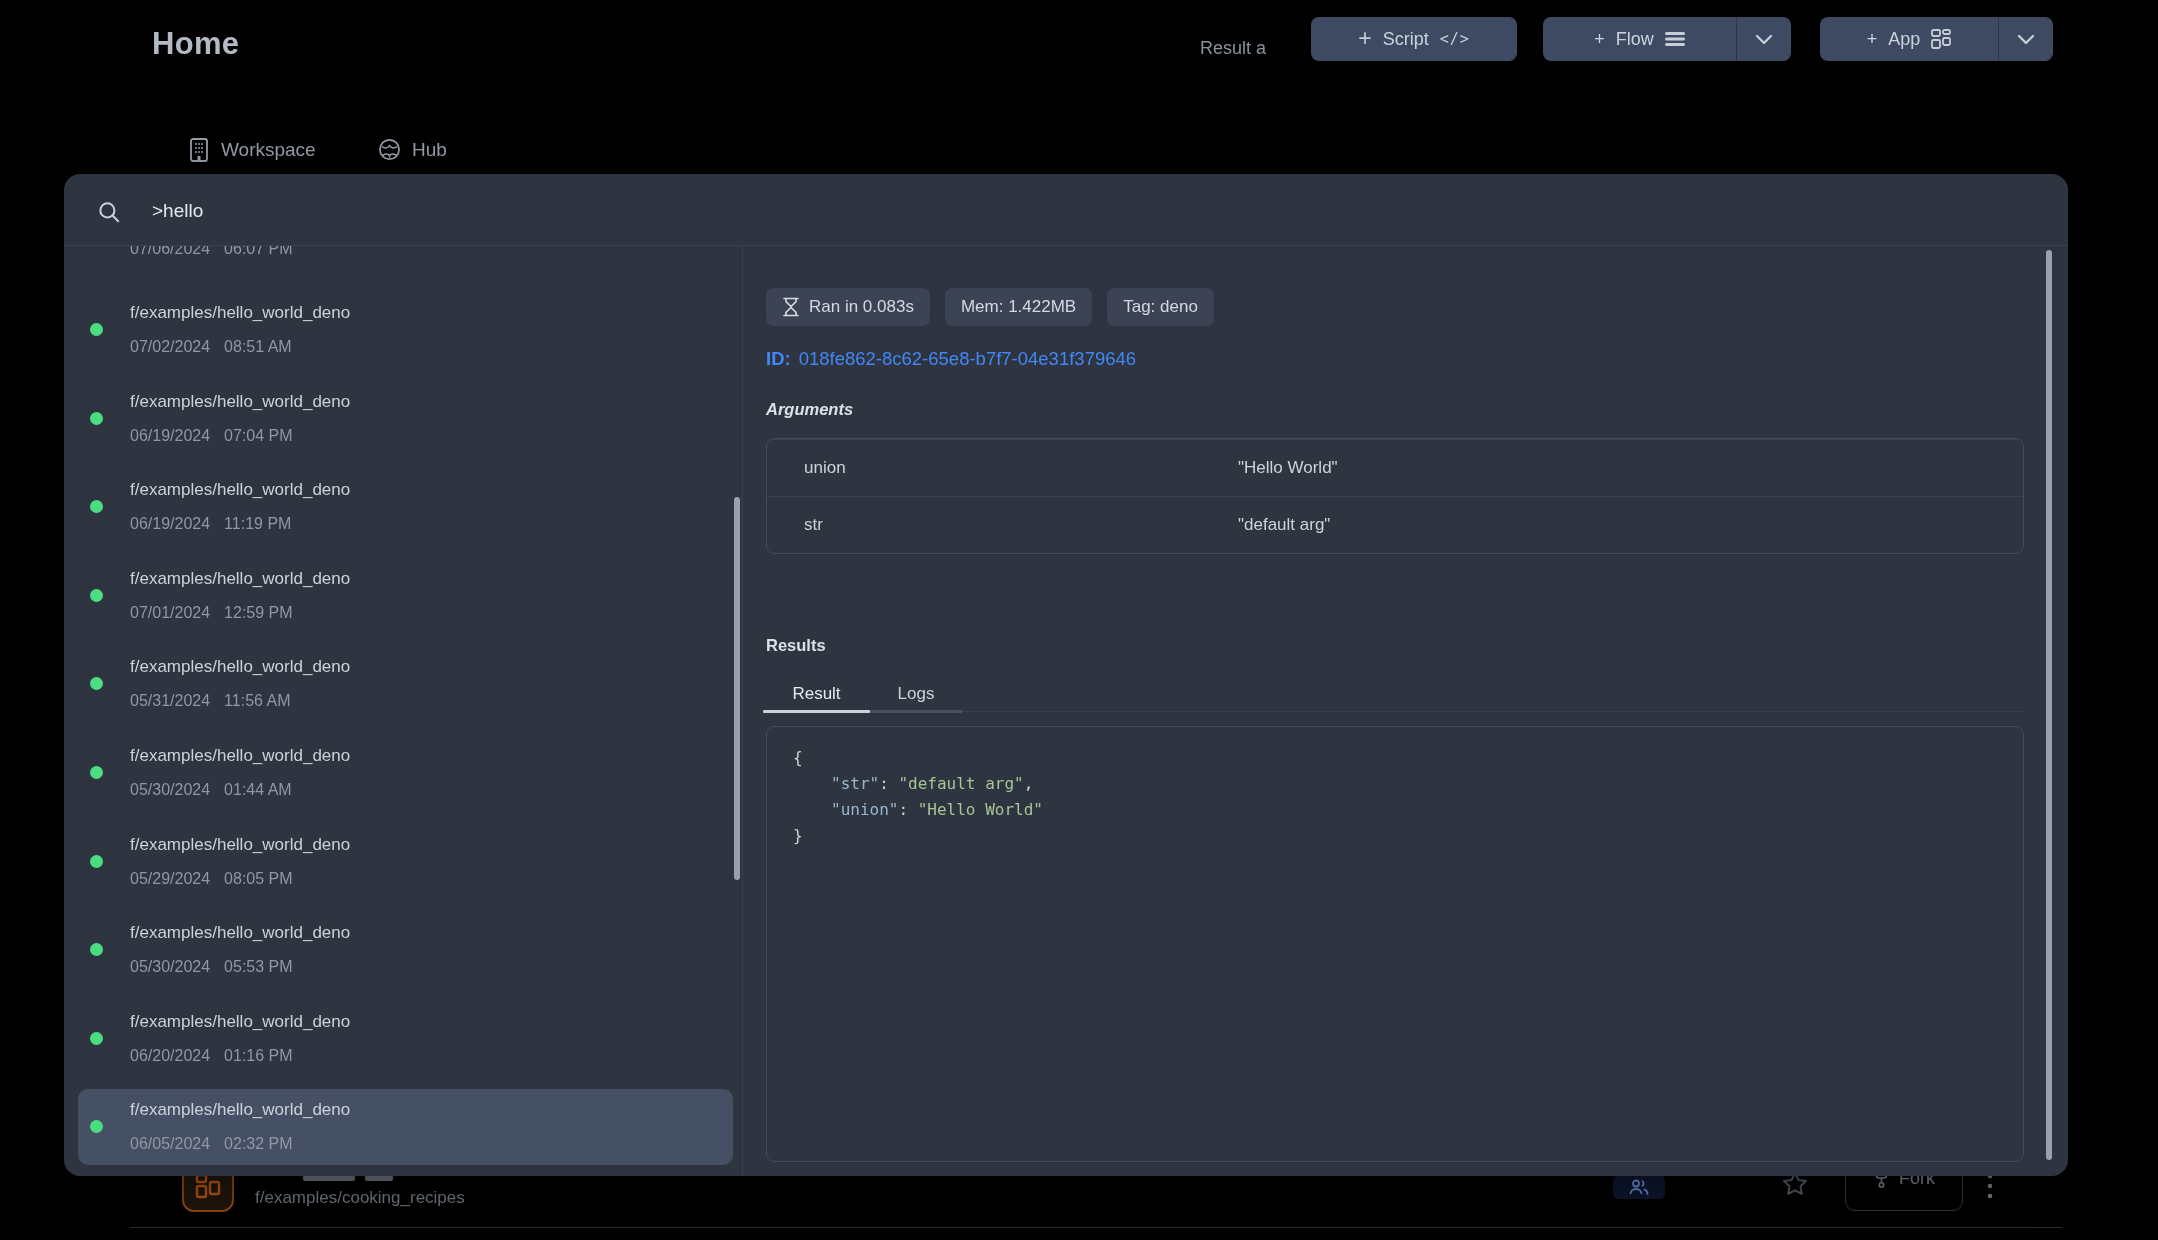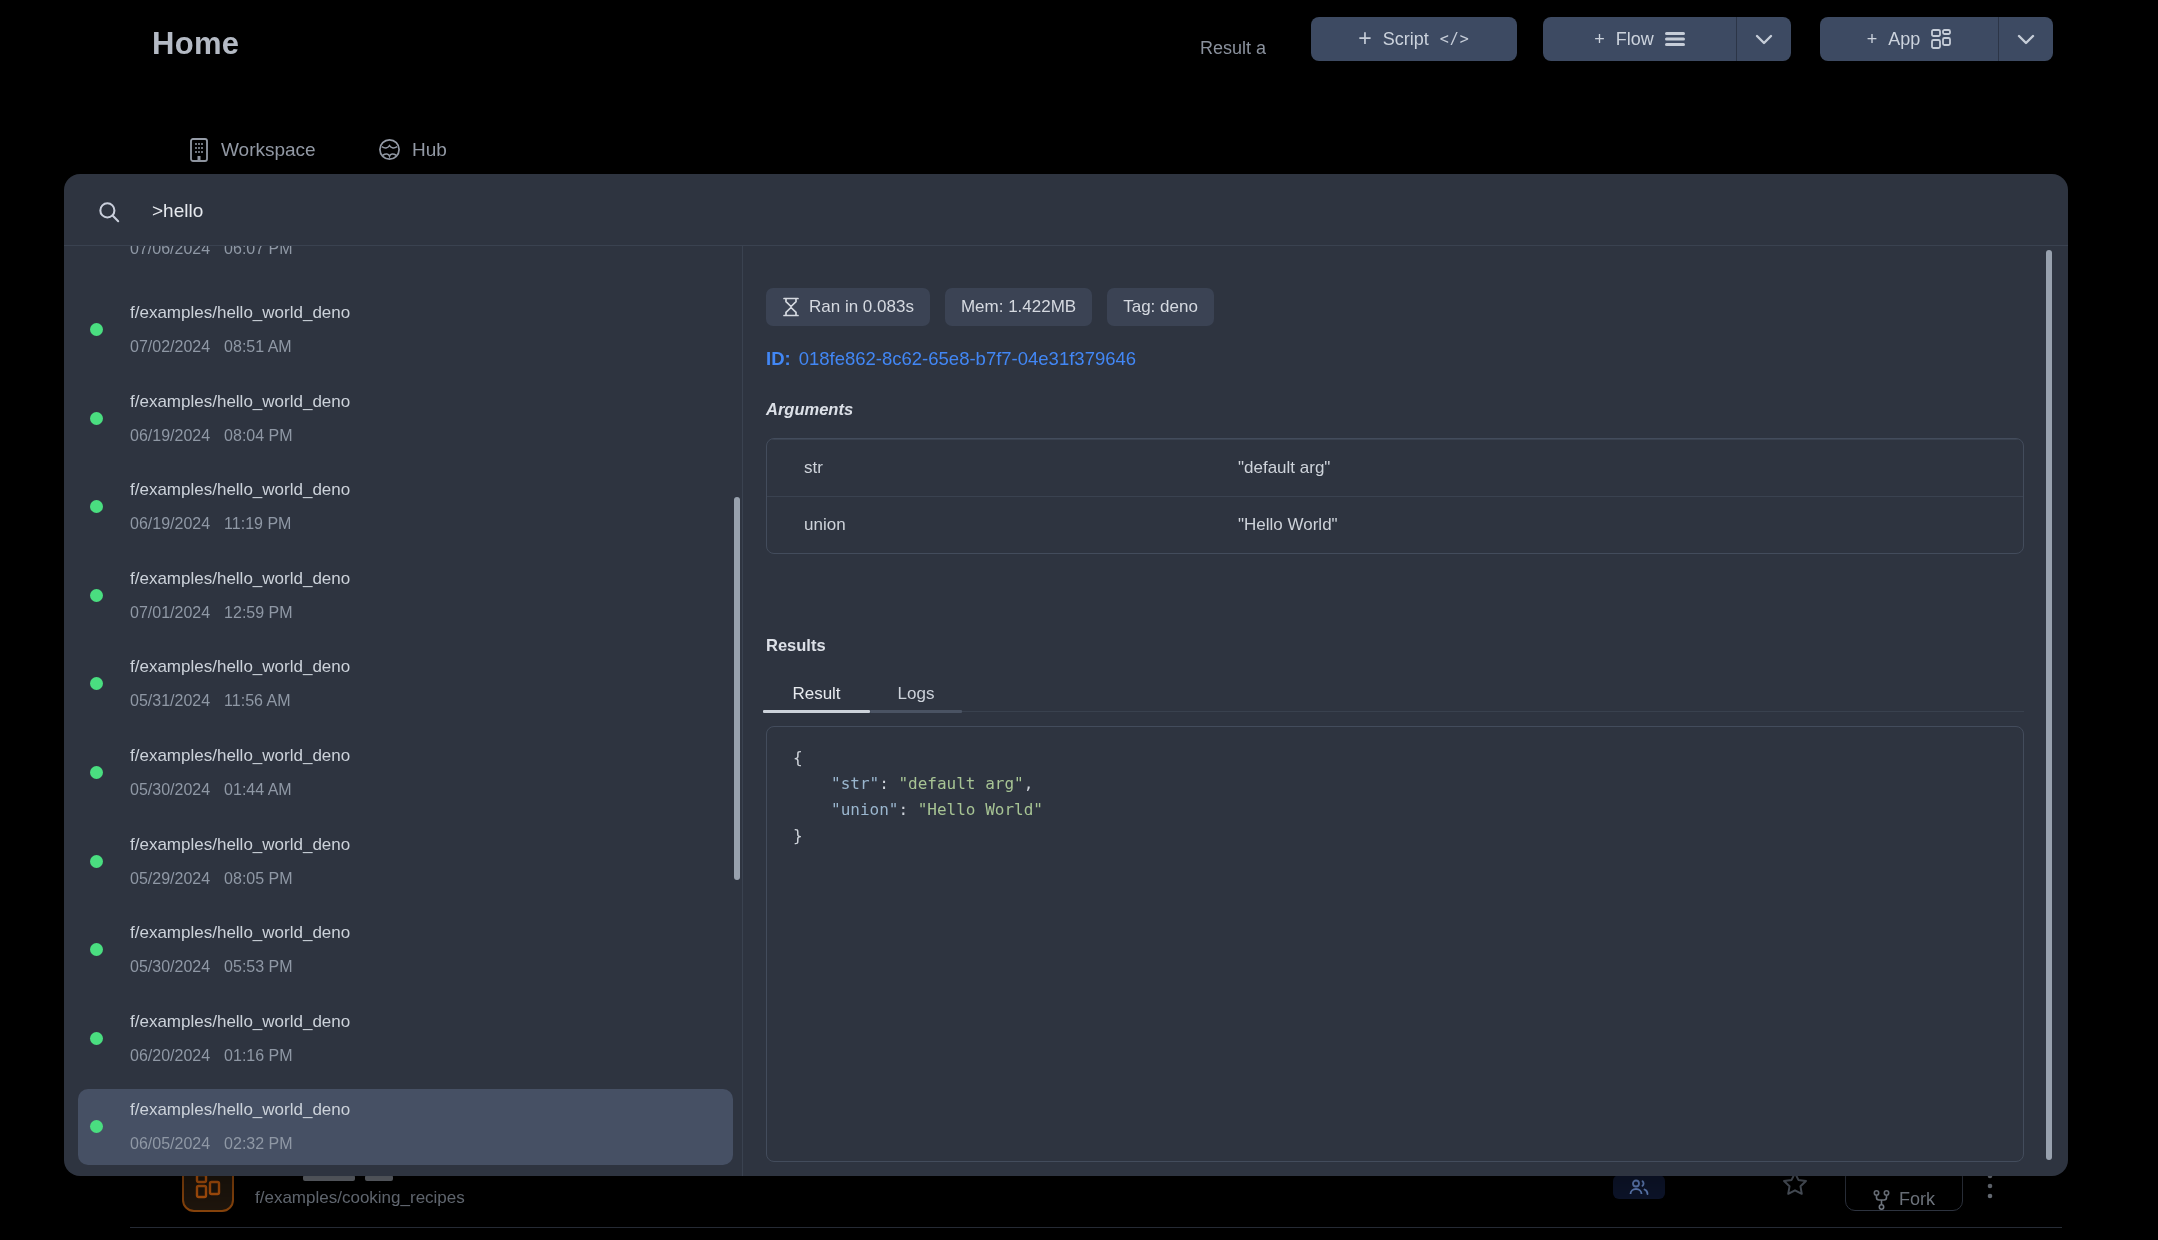--- a/index.html
+++ b/index.html
@@ -32,21 +32,21 @@
     border:2px solid #a8540f; background:#261b10; display:flex; align-items:center; justify-content:center;
   }
   .clip-frag { top:1175px; height:6px; background:#99a0ab; border-radius:2px; opacity:.85; }
   .cooking-path { left:255px; top:1188px; font-size:17px; color:#858d99; }
   .users-badge {
     left:1613px; top:1175px; width:52px; height:24px; border-radius:6px;
     background:rgba(77,124,254,0.22); display:flex; align-items:center; justify-content:center;
   }
   .fork-btn {
     left:1845px; top:1167px; width:118px; height:44px; border:1px solid #3a4150; border-radius:10px;
-    display:flex; align-items:flex-end; justify-content:center; gap:9px; color:#959da9; font-size:18px;
+    display:flex; align-items:flex-start; justify-content:center; gap:9px; color:#959da9; font-size:18px;
   }
 
   
   .modal {
     left:64px; top:174px; width:2004px; height:1002px; background:#2e3440;
     border-radius:16px; box-shadow:0 24px 70px rgba(0,0,0,.55); overflow:hidden;
   }
   .modal .abs { position:absolute; }
   .search-text { left:88px; top:26px; font-size:19px; color:#e6e9ee; }
   .search-divider { left:0; top:71px; width:2004px; height:1px; background:#3a4250; }
@@ -226,21 +226,21 @@
           <div class="run-date"><span>07/06/2024</span><span class="time">06:07 PM</span></div>
         </div>
         <div class="run-item" style="top: 46px;">
           <span class="run-dot"></span>
           <div class="run-path">f/examples/hello_world_deno</div>
           <div class="run-date"><span>07/02/2024</span><span class="time">08:51 AM</span></div>
         </div>
         <div class="run-item" style="top: 135px;">
           <span class="run-dot"></span>
           <div class="run-path">f/examples/hello_world_deno</div>
-          <div class="run-date"><span>06/19/2024</span><span class="time">08:04 PM</span></div>
+          <div class="run-date"><span>06/19/2024</span><span class="time">07:04 PM</span></div>
         </div>
         <div class="run-item" style="top: 223px;">
           <span class="run-dot"></span>
           <div class="run-path">f/examples/hello_world_deno</div>
           <div class="run-date"><span>06/19/2024</span><span class="time">11:19 PM</span></div>
         </div>
         <div class="run-item" style="top: 312px;">
           <span class="run-dot"></span>
           <div class="run-path">f/examples/hello_world_deno</div>
           <div class="run-date"><span>07/01/2024</span><span class="time">12:59 PM</span></div>
@@ -296,26 +296,26 @@
 
     <div class="abs id-row">
       <span class="id-label">ID:</span><span>018fe862-8c62-65e8-b7f7-04e31f379646</span>
     </div>
 
     <div class="abs section-label" style="left:702px;top:226px;font-style:italic;">Arguments</div>
 
     <div class="abs args-table">
       <div id="args-body">
           <div class="t-row">
+            <div class="c1">union</div>
+            <div class="c2">"Hello World"</div>
+          </div>
+          <div class="t-row">
             <div class="c1">str</div>
             <div class="c2">"default arg"</div>
-          </div>
-          <div class="t-row">
-            <div class="c1">union</div>
-            <div class="c2">"Hello World"</div>
           </div>
         </div>
     </div>
 
     <div class="abs section-label" style="left:702px;top:462px;">Results</div>
 
     <div class="abs res-tabs">
       <div class="res-tab active" style="width:107px;">Result</div>
       <div class="res-tab inactive" style="width:92px;">Logs</div>
     </div>

